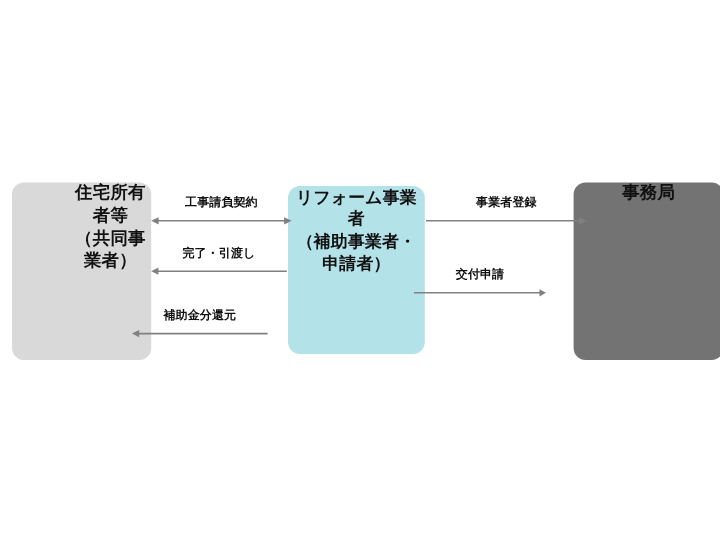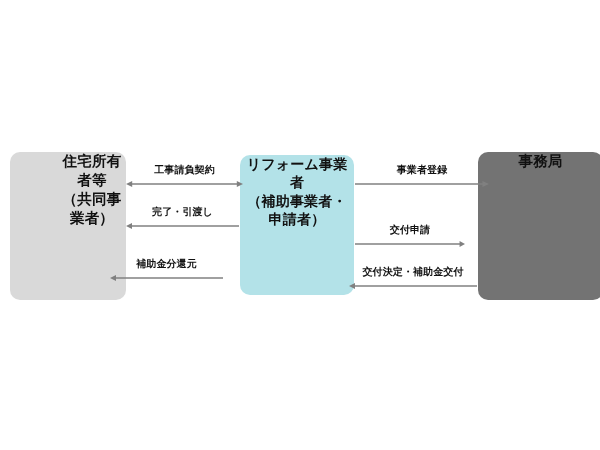--- a/index.html
+++ b/index.html
@@ -99,21 +99,21 @@
     width: 100%;
     height: 12px;
     overflow: visible;
   }
 
   #flow-construction-contract { left: 126px; top: 163px; width: 117px; }
   #flow-completion-handover  { left: 126px; top: 205px; width: 113px; }
   #flow-subsidy-refund       { left: 110px; top: 257px; width: 113px; }
 
   #flow-business-registration { left: 355px; top: 163px; width: 122px; padding-left: 12px; }
-  #flow-grant-application     { left: 355px; top: 223px; width: 110px; }
+  #flow-grant-application     { left: 345px; top: 223px; width: 110px; }
   #flow-grant-decision        { left: 349px; top: 265px; width: 128px; }
 </style>
 </head>
 <body>
 
 <div id="diagram">
 
   <div class="entity" id="entity-homeowner">
     <span class="entity-label">住宅所有者等
 （共同事業者）</span>
@@ -173,23 +173,14 @@
   <div class="flow" id="flow-grant-application">
     <span class="flow-label">交付申請</span>
     <span class="flow-arrow">
       <svg viewBox="0 0 122 12" preserveAspectRatio="none">
         <line x1="0" y1="6" x2="117" y2="6" stroke="#808080" stroke-width="1.3"></line>
         <polygon points="122,6 116,3 116,9" fill="#808080"></polygon>
       </svg>
     </span>
   </div>
 
-  <div class="flow" id="flow-grant-decision">
-    <span class="flow-label">交付決定・補助金交付</span>
-    <span class="flow-arrow">
-      <svg viewBox="0 0 128 12" preserveAspectRatio="none">
-        <line x1="5" y1="6" x2="128" y2="6" stroke="#808080" stroke-width="1.3"></line>
-        <polygon points="0,6 6,3 6,9" fill="#808080"></polygon>
-      </svg>
-    </span>
-  </div>
 
 </div>
 
 </body></html>

